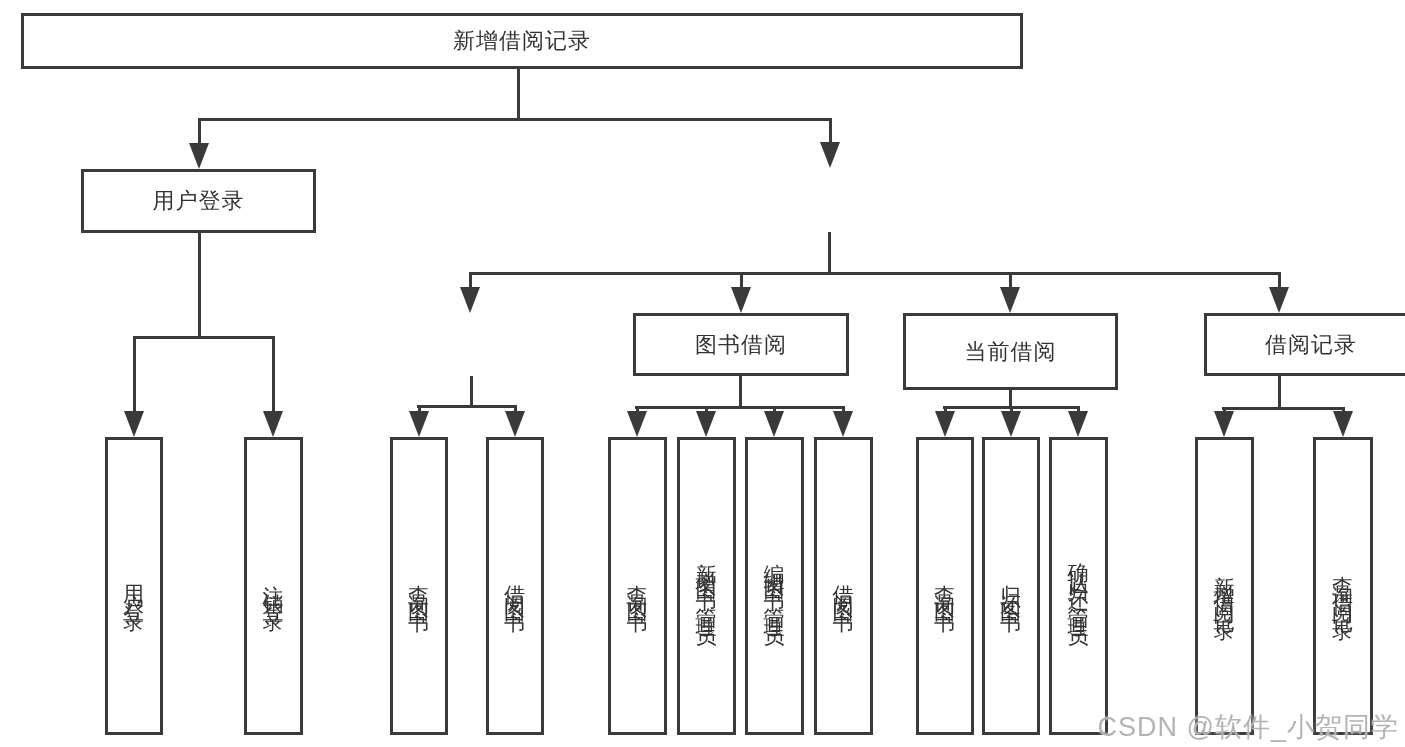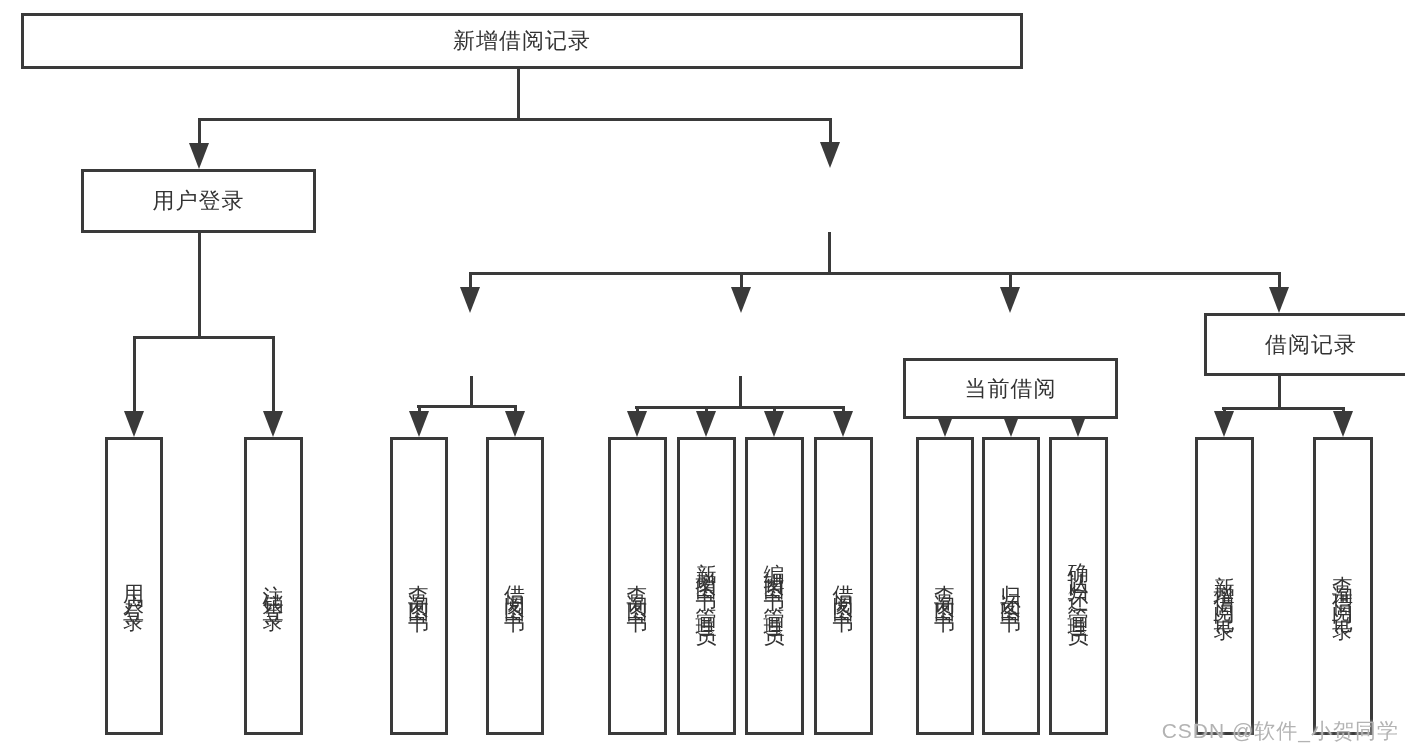--- a/index.html
+++ b/index.html
@@ -72,21 +72,21 @@
     width:0;height:0;
     border-left:10px solid transparent;
     border-right:10px solid transparent;
     border-top:26px solid var(--line);
     z-index:1;
   }
   .watermark{
     position:absolute;
     right:6px;
     bottom:2px;
-    font-size:21px;
+    font-size:27px;
     color:var(--watermark-color);
     letter-spacing:1px;
     white-space:nowrap;
     text-shadow:0 0 3px rgba(255,255,255,0.9);
     z-index:5;
   }
 </style>
 </head>
 <body>
 
@@ -114,21 +114,22 @@
   <div class="hline" style="left:469px;top:272px;width:812px;"></div>
   <div class="vline" style="left:469px;top:274px;height:15px;"></div>
   <div class="arrow" style="left:460px;top:287px;"></div>
   <div class="vline" style="left:740px;top:274px;height:15px;"></div>
   <div class="arrow" style="left:731px;top:287px;"></div>
   <div class="vline" style="left:1009px;top:274px;height:15px;"></div>
   <div class="arrow" style="left:1000px;top:287px;"></div>
   <div class="vline" style="left:1278px;top:274px;height:15px;"></div>
   <div class="arrow" style="left:1269px;top:287px;"></div>
 
-  <div class="hbox" style="left:903px;top:313px;width:215px;height:61px;margin-top:45px;">当前借阅</div>
+  <div class="hbox" style="left:633px;top:313px;width:216px;height:63px;">图书借阅</div>
+  <div class="hbox" style="left:903px;top:313px;width:215px;height:77px;">当前借阅</div>
   <div class="hbox" style="left:1172px;top:313px;width:214px;height:63px;margin-left:32px;">借阅记录</div>
 
   <div class="vline" style="left:470px;top:376px;height:31px;"></div>
   <div class="hline" style="left:417px;top:405px;width:100px;"></div>
   <div class="vline" style="left:418px;top:407px;height:8px;"></div>
   <div class="arrow" style="left:409px;top:411px;"></div>
   <div class="vline" style="left:514px;top:407px;height:8px;"></div>
   <div class="arrow" style="left:505px;top:411px;"></div>
 
   <div class="vline" style="left:739px;top:376px;height:32px;"></div>

